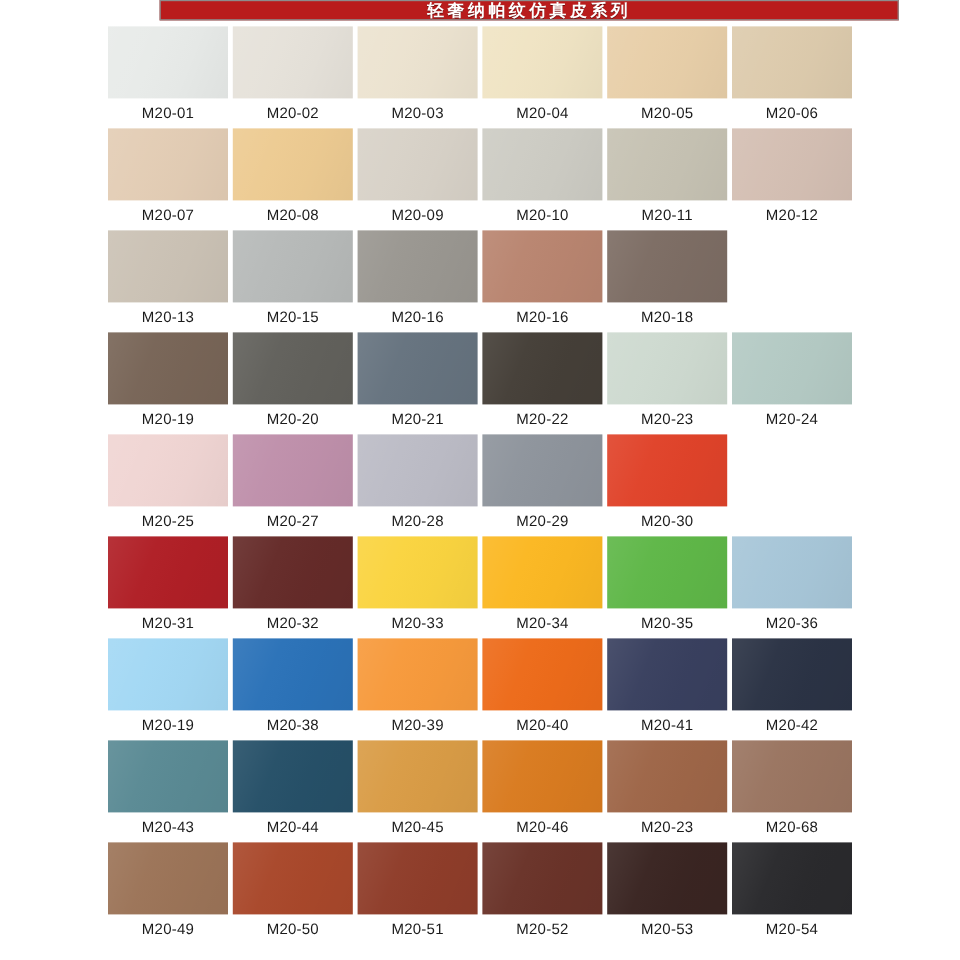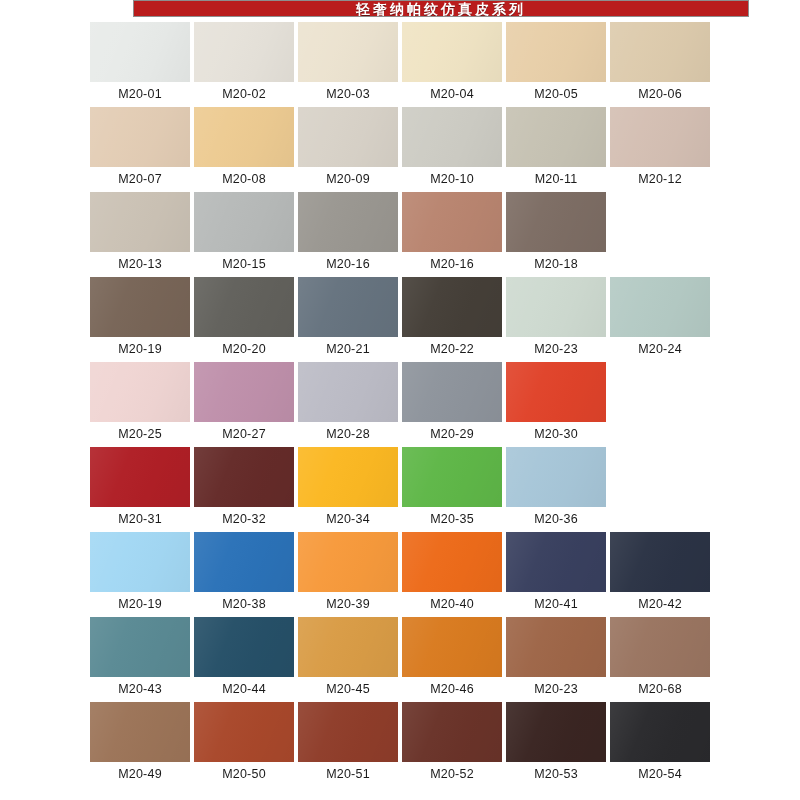--- a/index.html
+++ b/index.html
@@ -237,20 +237,24 @@
       <div class="swatch-row">
         <div class="swatch-cell">
           <div class="swatch-chip" style="background: rgb(176, 31, 38);"></div>
           <div class="swatch-label">M20-31</div>
         </div>
         <div class="swatch-cell">
           <div class="swatch-chip" style="background: rgb(101, 43, 41);"></div>
           <div class="swatch-label">M20-32</div>
         </div>
         <div class="swatch-cell">
+          <div class="swatch-chip" style="background: rgb(250, 212, 64);"></div>
+          <div class="swatch-label">M20-33</div>
+        </div>
+        <div class="swatch-cell">
           <div class="swatch-chip" style="background: rgb(251, 184, 35);"></div>
           <div class="swatch-label">M20-34</div>
         </div>
         <div class="swatch-cell">
           <div class="swatch-chip" style="background: rgb(95, 183, 72);"></div>
           <div class="swatch-label">M20-35</div>
         </div>
         <div class="swatch-cell">
           <div class="swatch-chip" style="background: rgb(167, 198, 216);"></div>
           <div class="swatch-label">M20-36</div>

